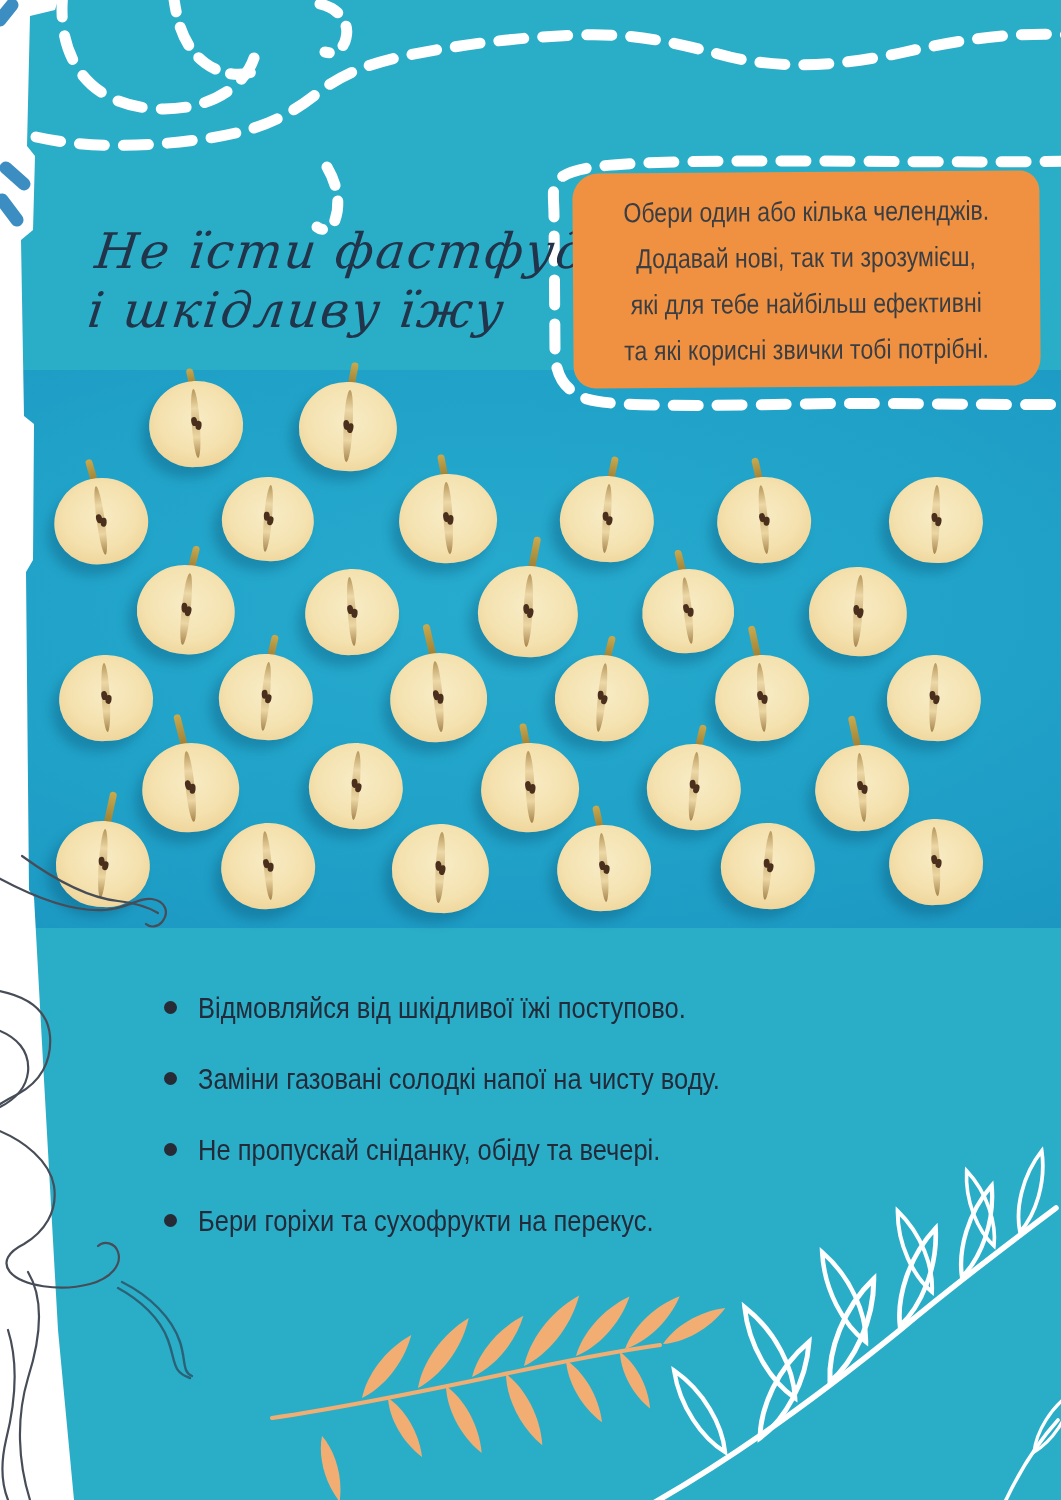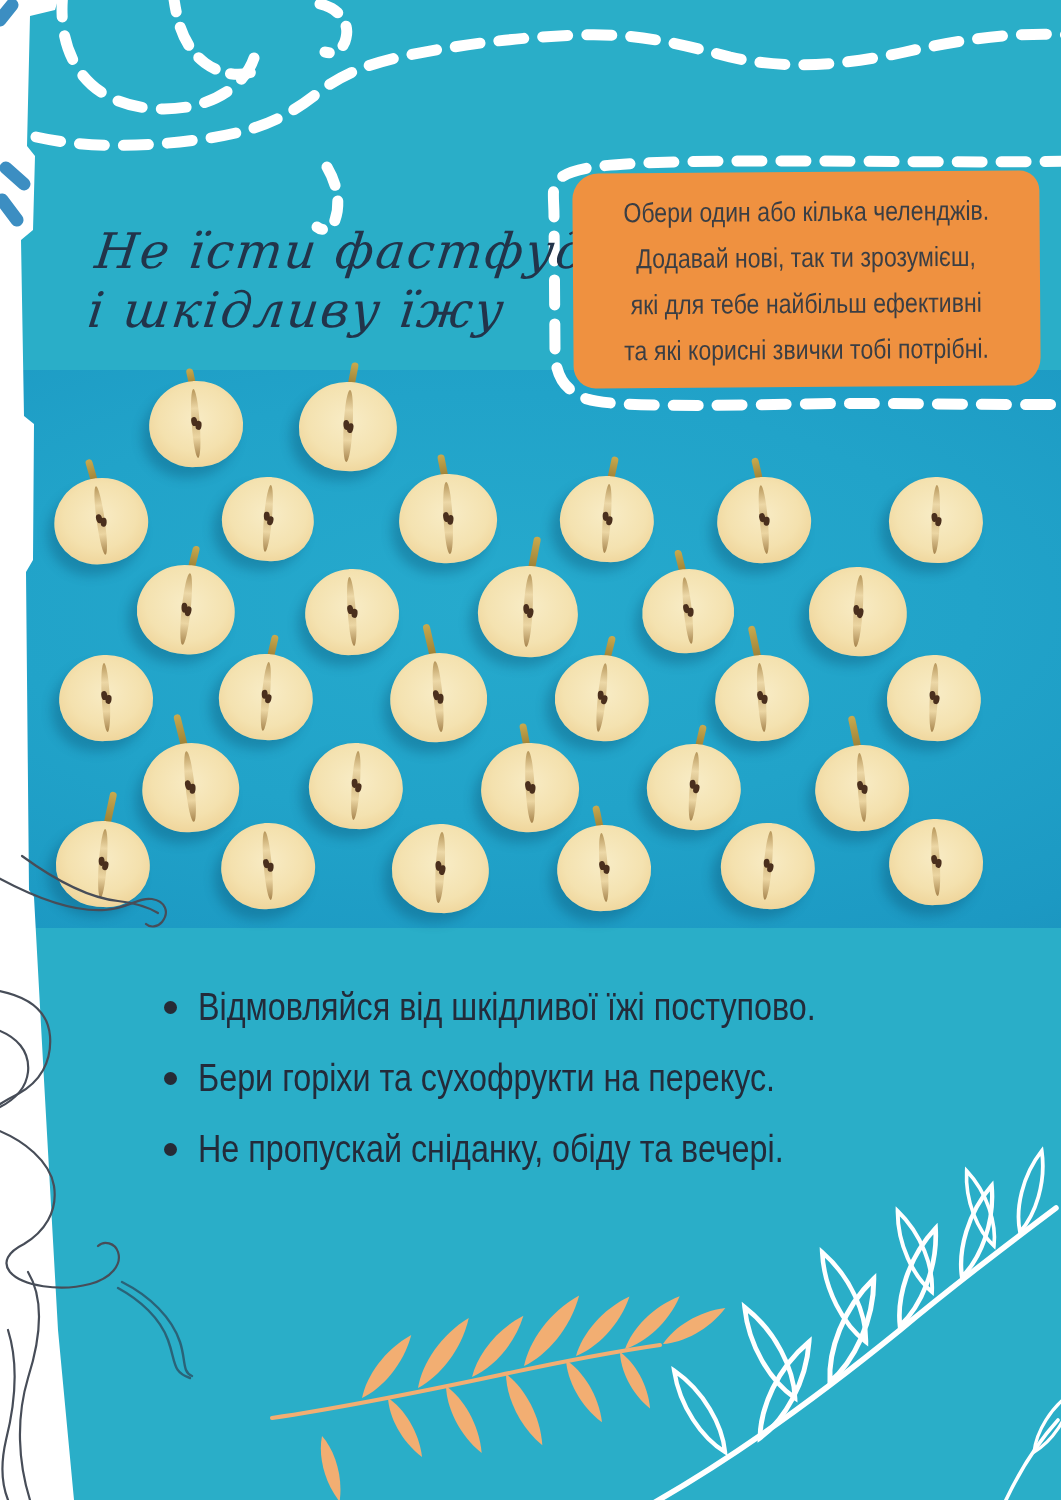--- a/index.html
+++ b/index.html
@@ -47,21 +47,21 @@
   
   .title{position:absolute;left:92px;top:222px;z-index:4;color:var(--title-color);
     font-family:"DejaVu Serif",serif;font-style:italic;font-size:49px;line-height:59px;
     transform:skewX(-7deg);letter-spacing:2px;white-space:nowrap;}
   .challenge-box{position:absolute;left:573px;top:172px;width:467px;height:213px;z-index:4;
     background:var(--box-bg);border-radius:26px 20px 28px 22px;transform:rotate(-.4deg);
     display:flex;flex-direction:column;justify-content:center;align-items:center;padding-top:2px;}
   .challenge-line{color:var(--box-text);font-size:27.5px;line-height:46px;white-space:nowrap;
     transform:scaleX(.84);transform-origin:center;}
   .tips{position:absolute;left:164px;top:972px;width:760px;z-index:4;list-style:none;margin:0;padding:0;}
-  .tips li{position:relative;padding-left:34px;color:var(--tips-text);font-size:38px;line-height:71px;}
+  .tips li{position:relative;padding-left:34px;color:var(--tips-text);font-size:30px;line-height:71px;}
   .tips li::before{content:"";position:absolute;left:0;top:29px;width:13px;height:13px;
     border-radius:50%;background:var(--bullet);}
   .tips li span{display:inline-block;transform:scaleX(.85);transform-origin:left center;width:118%;}
 </style>
 </head>
 <body>
 
 <div class="page">
 
   <div class="photo-band"></div>
@@ -373,17 +373,18 @@
 
   <div class="challenge-box">
     <div class="challenge-line">Обери один або кілька челенджів.</div>
     <div class="challenge-line">Додавай нові, так ти зрозумієш,</div>
     <div class="challenge-line">які для тебе найбільш ефективні</div>
     <div class="challenge-line">та які корисні звички тобі потрібні.</div>
   </div>
 
   <ul class="tips">
     <li><span>Відмовляйся від шкідливої їжі поступово.</span></li>
+    <li><span>Заміни газовані солодкі напої на чисту воду.</span></li>
+    <li><span>Не пропускай сніданку, обіду та вечері.</span></li>
     <li><span>Бери горіхи та сухофрукти на перекус.</span></li>
-    <li><span>Не пропускай сніданку, обіду та вечері.</span></li>
   </ul>
 
 </div>
 
 </body></html>

